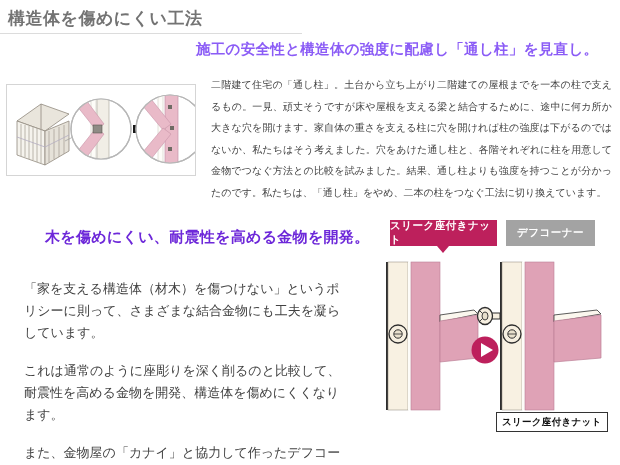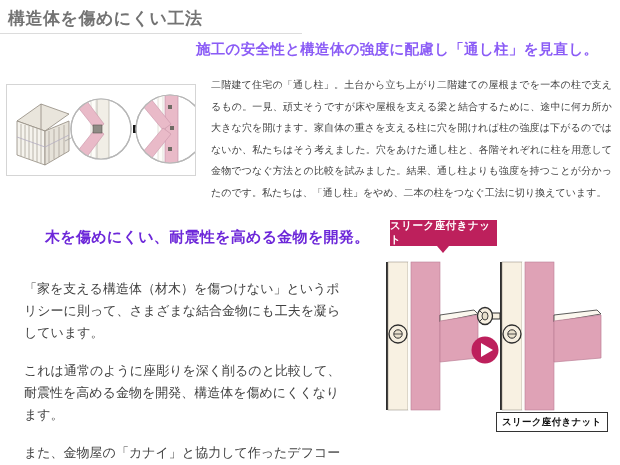--- a/index.html
+++ b/index.html
@@ -110,20 +110,21 @@
 
   <div class="abs hw-heading">木を傷めにくい、耐震性を高める金物を開発。</div>
 
   <div class="abs hw-body">
     <p>「家を支える構造体（材木）を傷つけない」というポリシーに則って、さまざまな結合金物にも工夫を凝らしています。</p>
     <p>これは通常のように座彫りを深く削るのと比較して、耐震性を高める金物を開発、構造体を傷めにくくなります。</p>
     <p>また、金物屋の「カナイ」と協力して作ったデフコーナー。</p>
   </div>
 
   <div class="abs tab tab-active">スリーク座付きナット</div>
+  <div class="abs tab tab-inactive">デフコーナー</div>
   <div class="abs tab-pointer"></div>
 
   <div class="abs illus2">
     <svg width="233" height="200" viewBox="0 0 233 200">
 
       <g>
         <rect x="4" y="4" width="2" height="148" fill="#2e2e2e"></rect>
         <rect x="6" y="4" width="20" height="148" fill="#f8f1e2" stroke="#8a8578" stroke-width="0.5"></rect>
         <rect x="26" y="4" width="3" height="148" fill="#fdfcf8"></rect>
         <rect x="29" y="4" width="29" height="148" fill="#dfa2b6" stroke="#bb7f97" stroke-width="0.6"></rect>

